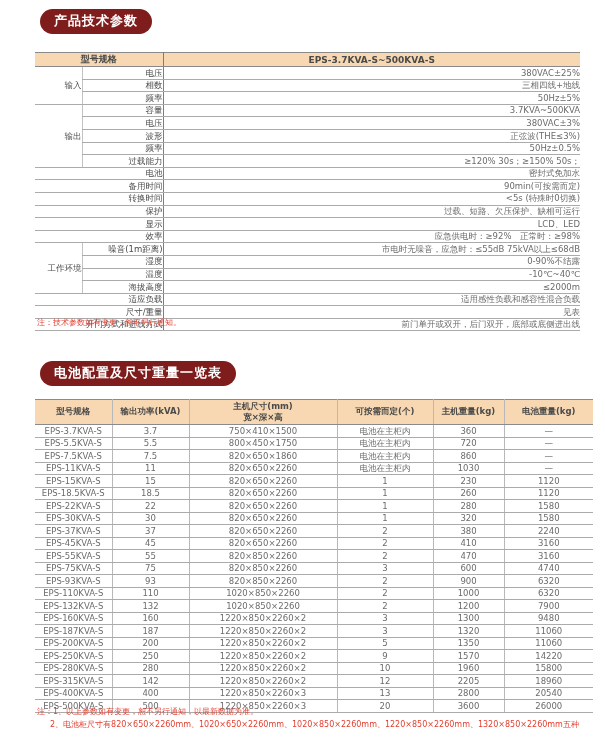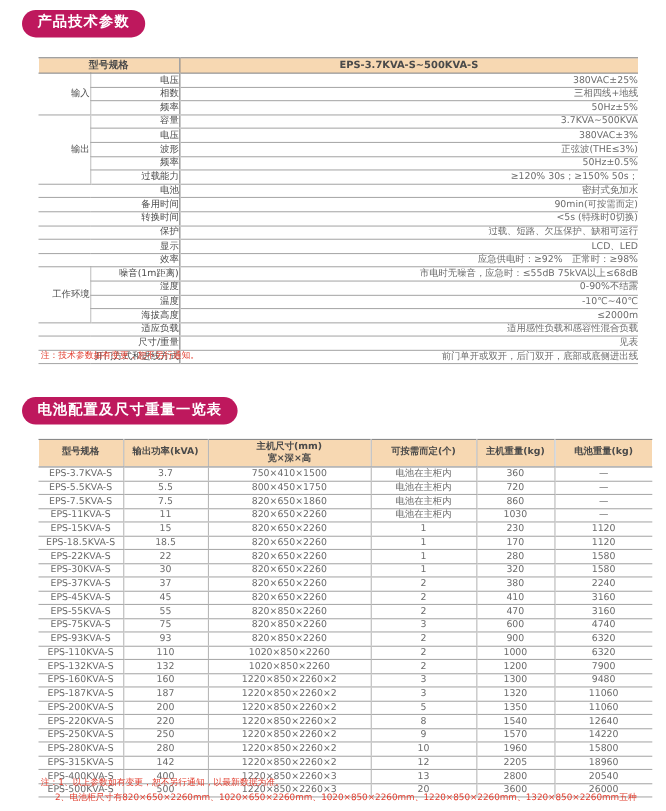--- a/index.html
+++ b/index.html
@@ -3,21 +3,21 @@
 <meta charset="utf-8">
 <style>
   html,body{margin:0;padding:0;}
   body{
     width:605px;height:737px;background:#ffffff;position:relative;
     font-family:"DejaVu Sans","Liberation Sans",sans-serif;
     -webkit-font-smoothing:antialiased;
   }
   .page{position:absolute;inset:0;}
   .badge{
-    position:absolute;left:20px;background:#be185d;color:#ffffff;
+    position:absolute;left:40px;background:#7f1d1d;color:#ffffff;
     font-size:13px;font-weight:bold;letter-spacing:1px;
     padding:4px 14px 5px 14px;border-radius:14px;line-height:1.2;
   }
   #badge1{top:9px;}
   #badge2{top:361px;}
 
   table{border-collapse:collapse;table-layout:fixed;position:absolute;}
   td,th{padding:0;margin:0;overflow:hidden;white-space:nowrap;}
 
   
@@ -236,21 +236,21 @@
           <td>820×650×2260</td>
           <td>1</td>
           <td>230</td>
           <td>1120</td>
         </tr>
         <tr>
           <td>EPS-18.5KVA-S</td>
           <td>18.5</td>
           <td>820×650×2260</td>
           <td>1</td>
-          <td>170</td>
+          <td>260</td>
           <td>1120</td>
         </tr>
         <tr>
           <td>EPS-22KVA-S</td>
           <td>22</td>
           <td>820×650×2260</td>
           <td>1</td>
           <td>280</td>
           <td>1580</td>
         </tr>
@@ -336,28 +336,20 @@
         </tr>
         <tr>
           <td>EPS-200KVA-S</td>
           <td>200</td>
           <td>1220×850×2260×2</td>
           <td>5</td>
           <td>1350</td>
           <td>11060</td>
         </tr>
         <tr>
-          <td>EPS-220KVA-S</td>
-          <td>220</td>
-          <td>1220×850×2260×2</td>
-          <td>8</td>
-          <td>1540</td>
-          <td>12640</td>
-        </tr>
-        <tr>
           <td>EPS-250KVA-S</td>
           <td>250</td>
           <td>1220×850×2260×2</td>
           <td>9</td>
           <td>1570</td>
           <td>14220</td>
         </tr>
         <tr>
           <td>EPS-280KVA-S</td>
           <td>280</td>

